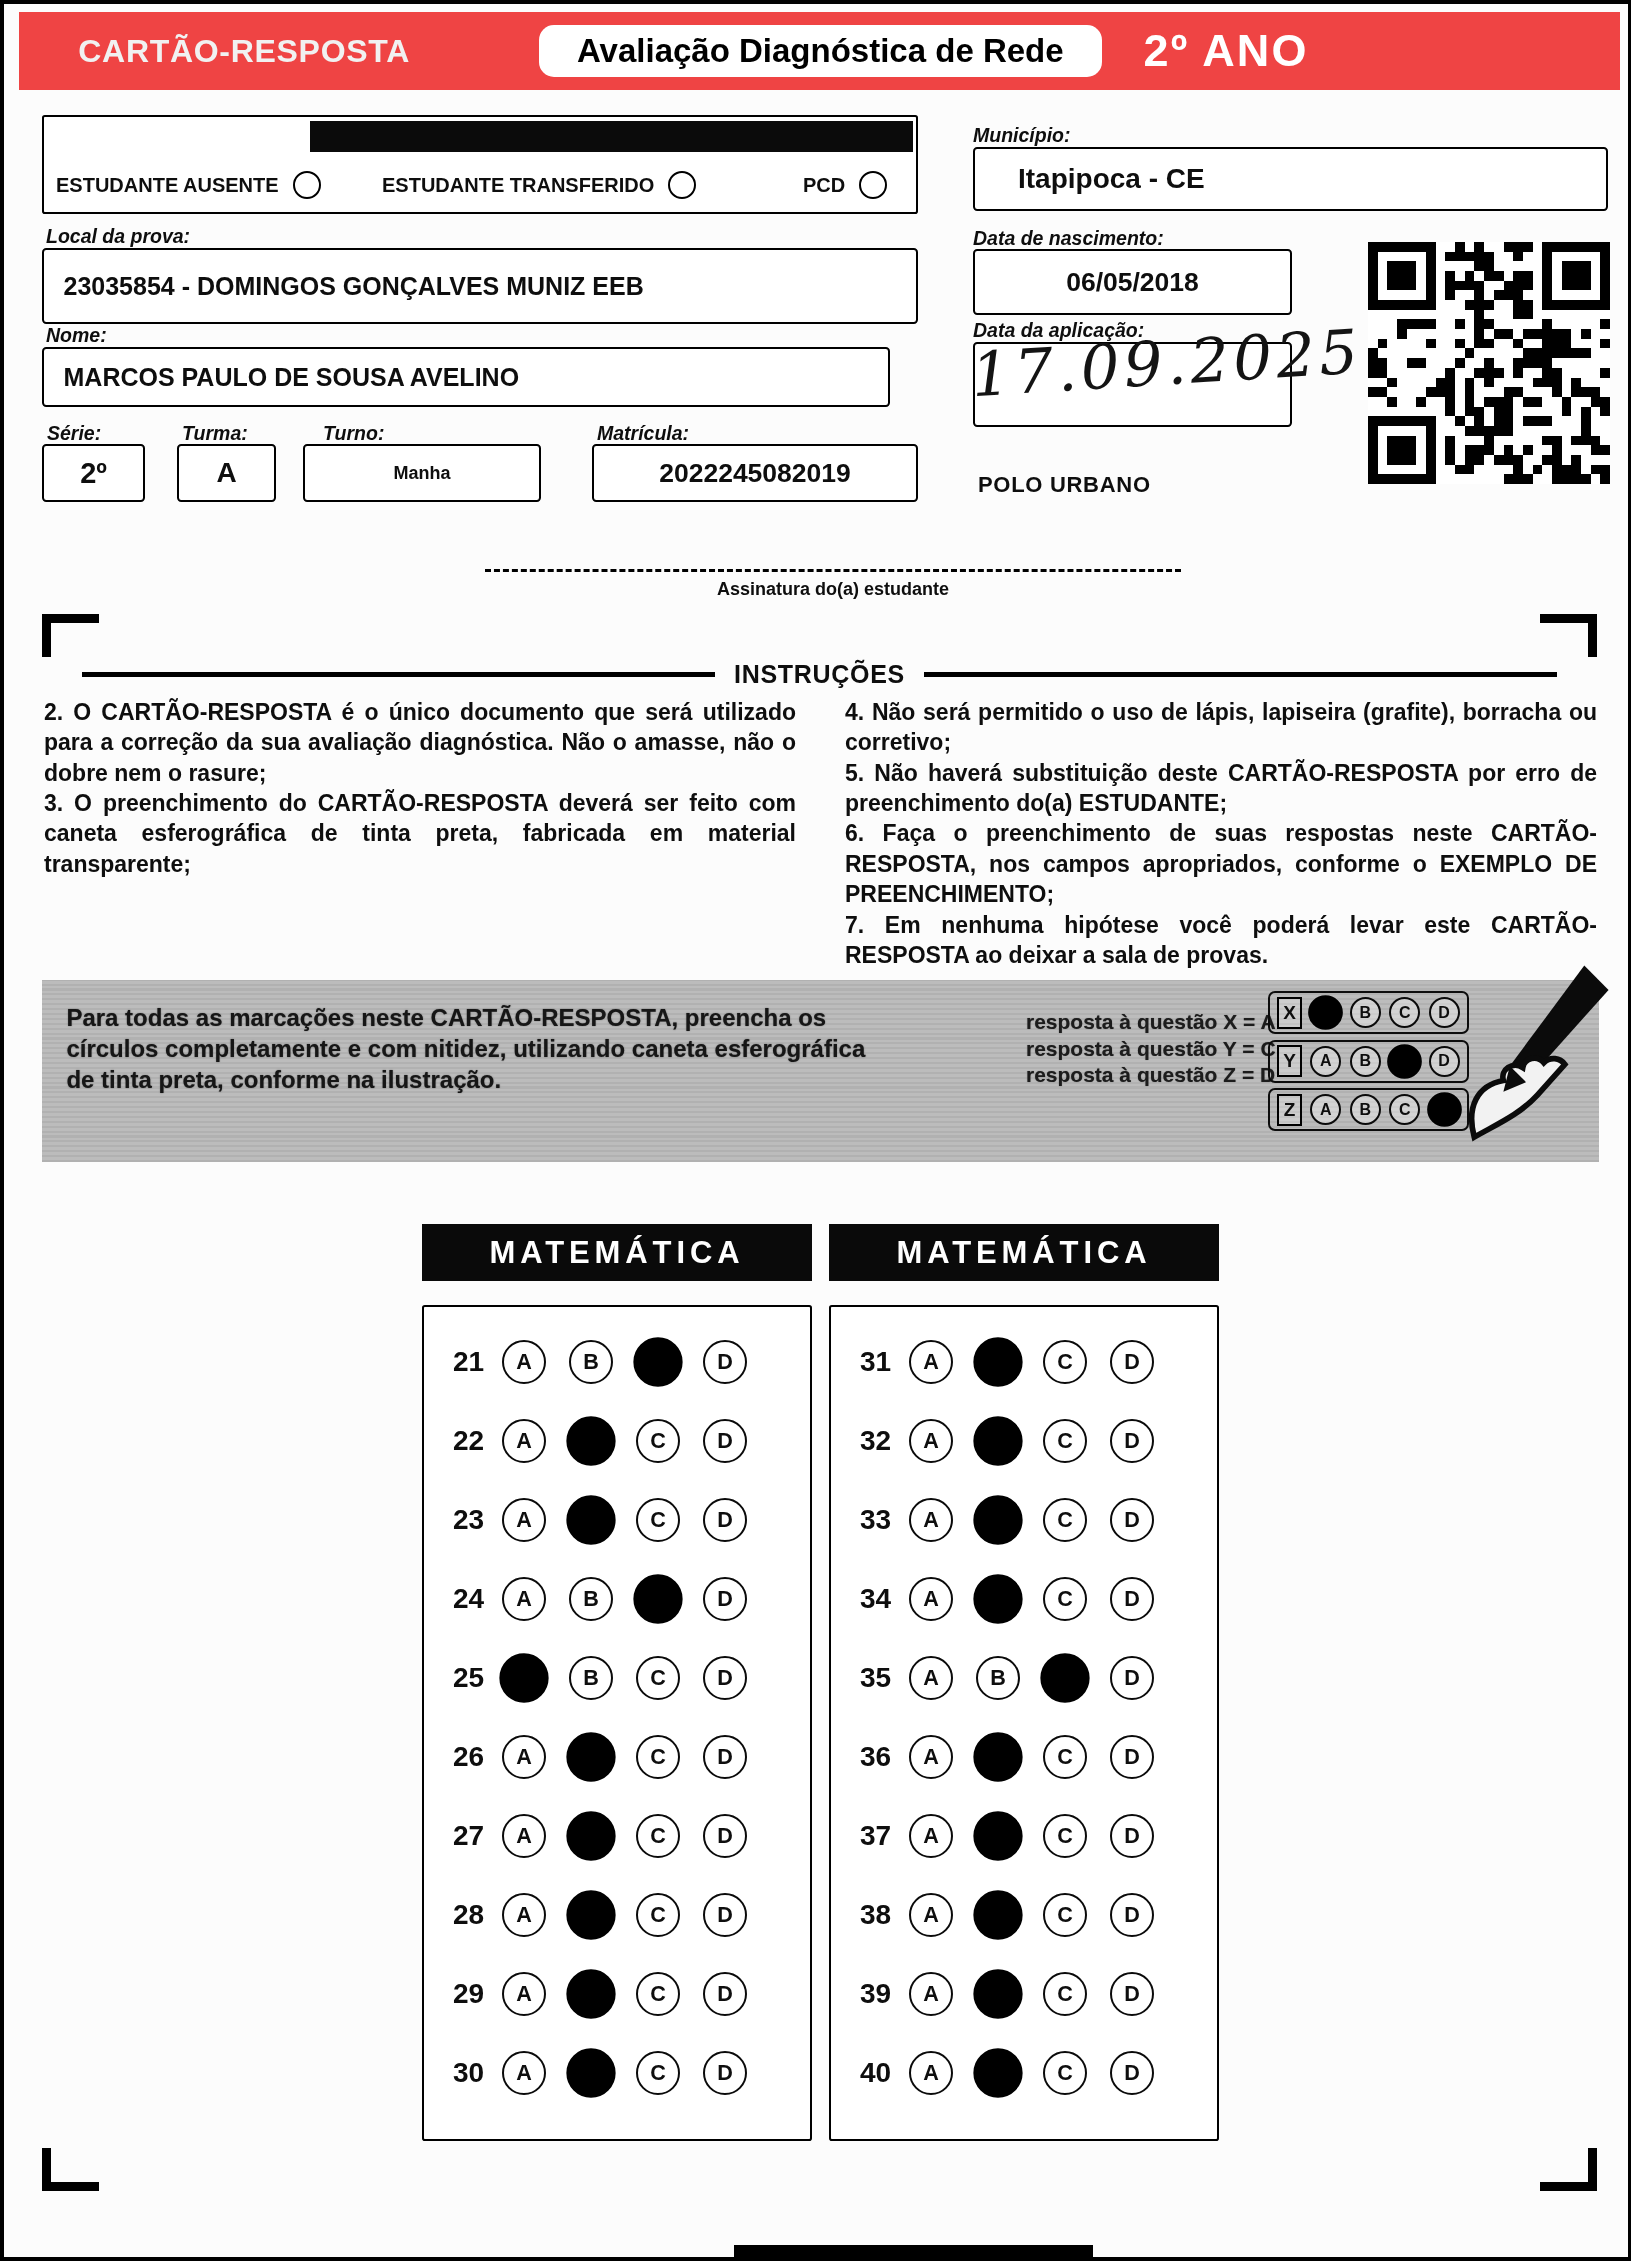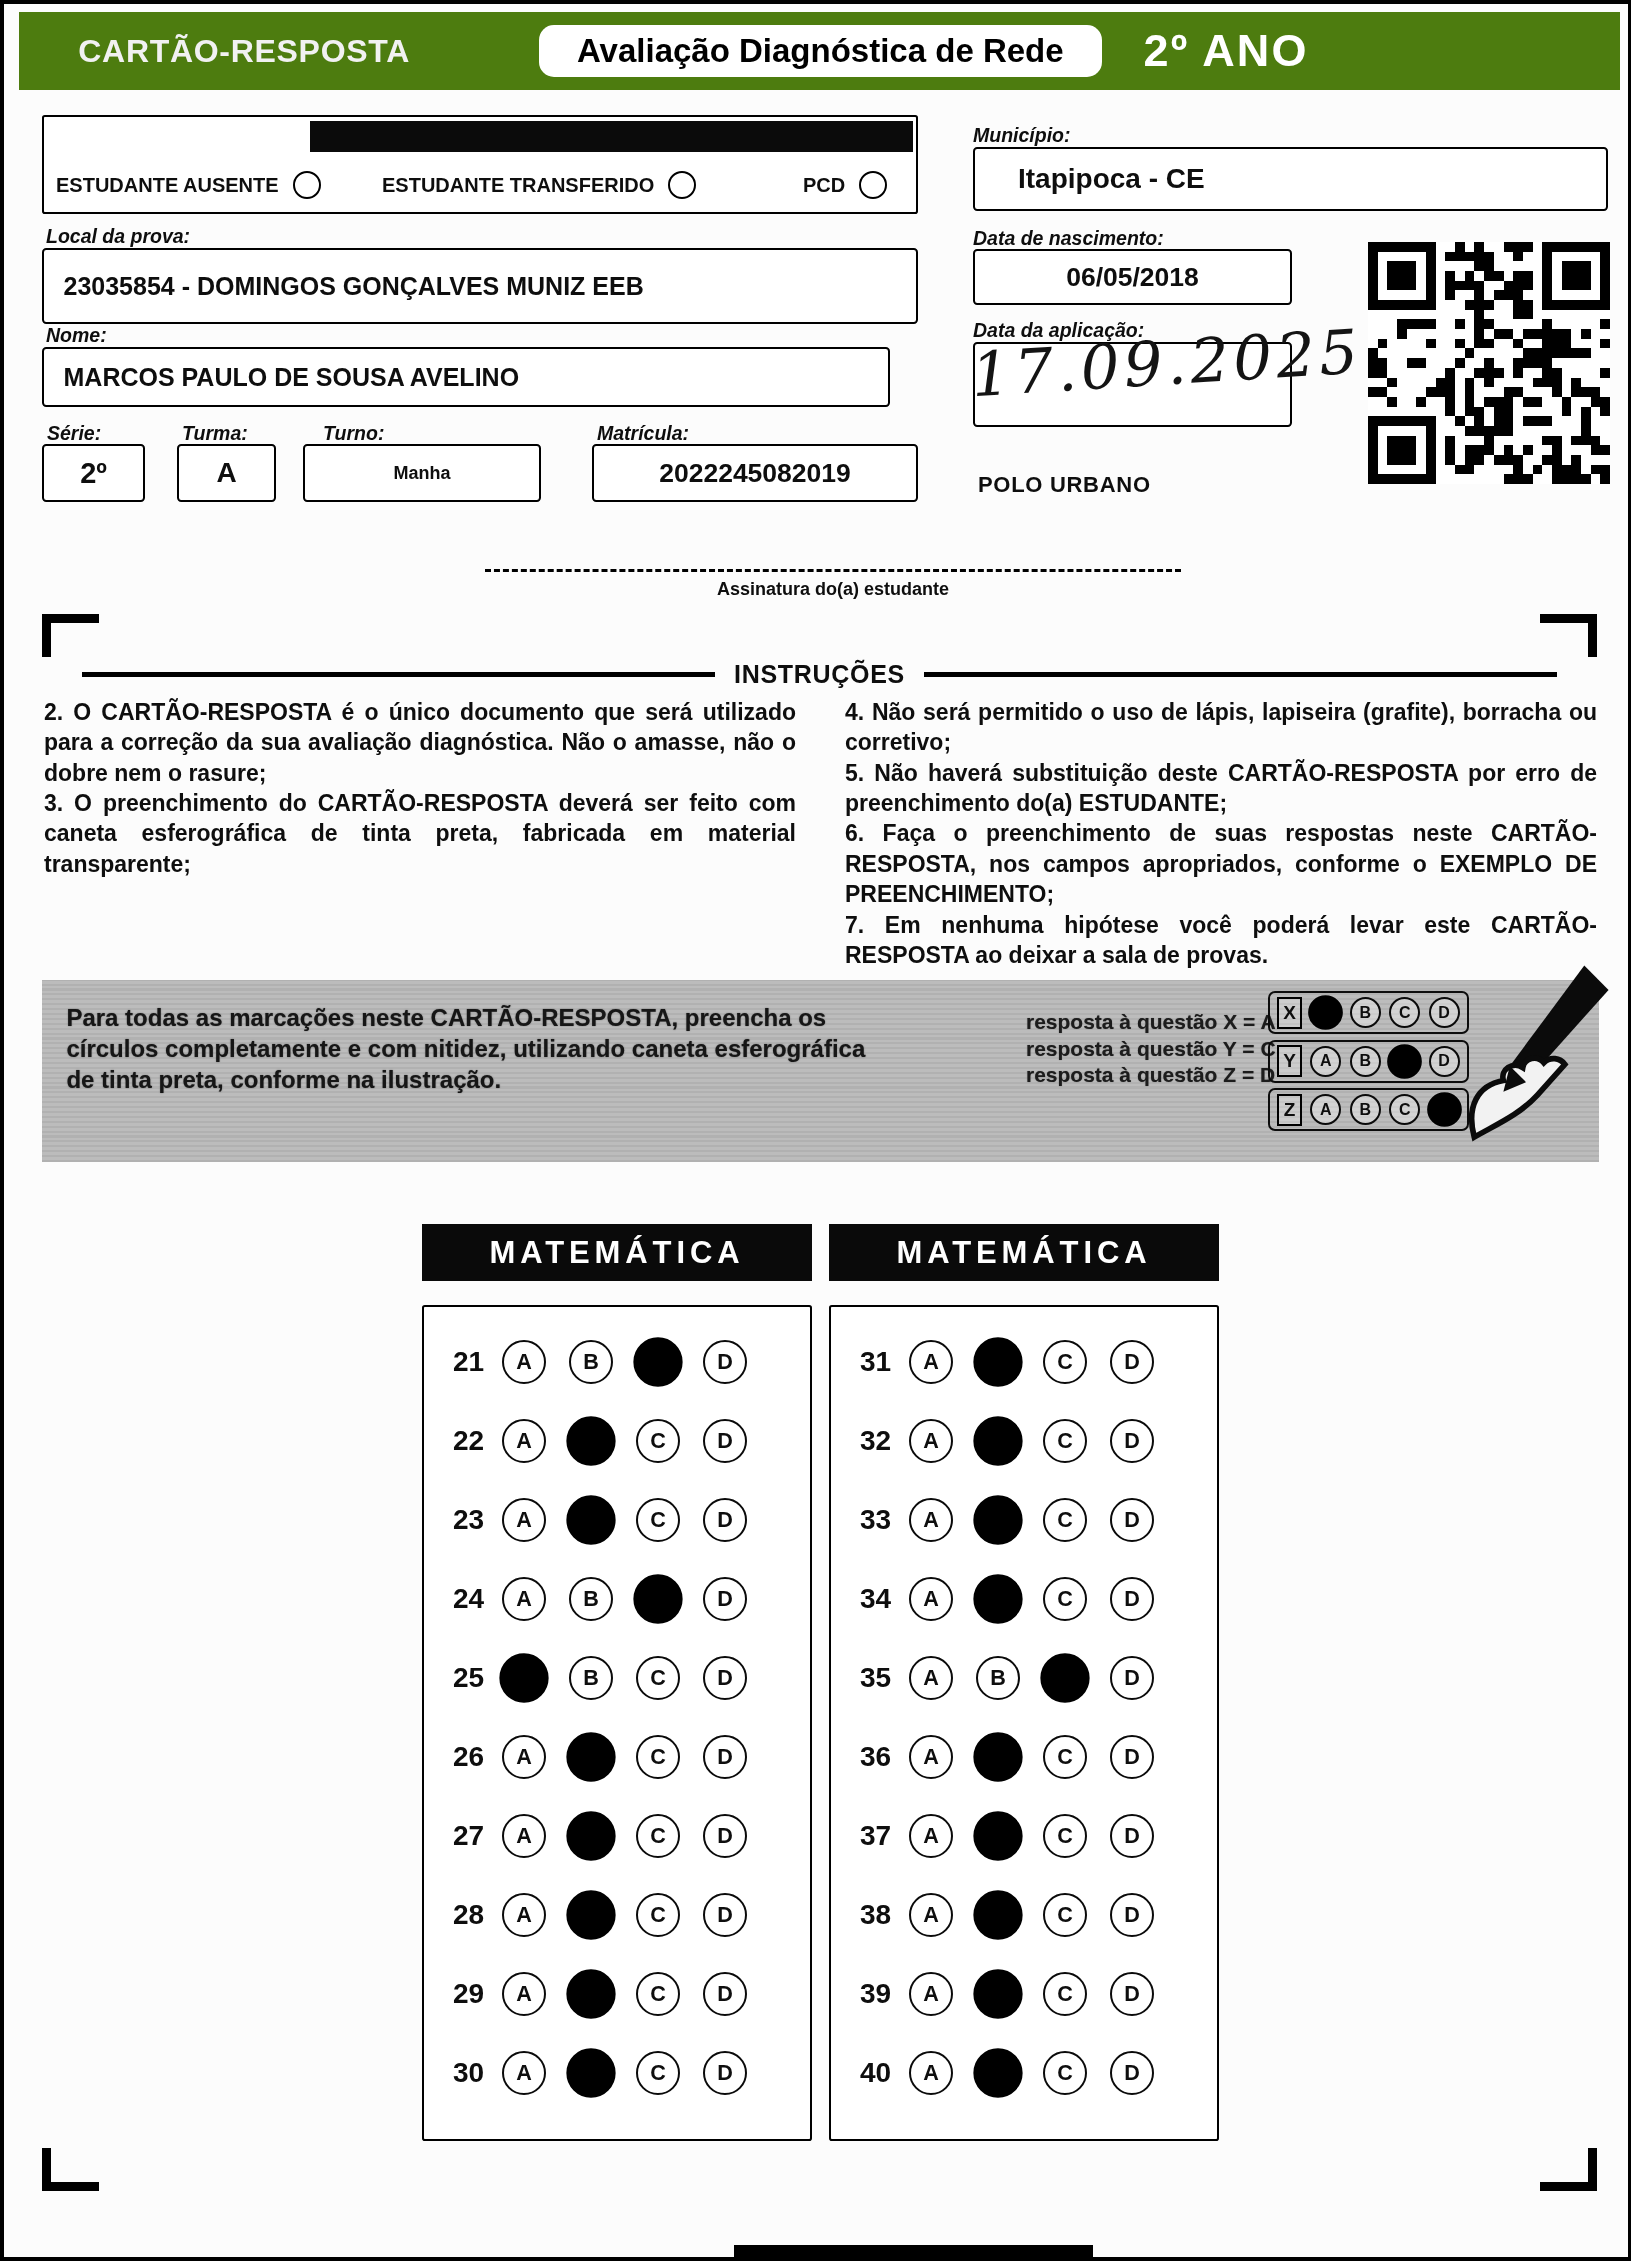--- a/index.html
+++ b/index.html
@@ -2,21 +2,21 @@
 <html style="font-size:11px"><head>
 <meta charset="utf-8">
 <style>
   * { margin:0; padding:0; box-sizing:border-box; }
   html,body { background:#d9d9d9; }
   body { font-family:"Liberation Sans", sans-serif; color:#0e0e0e; }
   .page { position:relative; width:1632px; height:2261px; background:#fcfcfc; border:4.2px solid #000; overflow:hidden; }
   .abs { position:absolute; }
 
   
-  .header-bar { left:15.3px; top:8.4px; width:1601px; height:78px; background:#4d7c0f; display:flex; align-items:center; }
+  .header-bar { left:15.3px; top:8.4px; width:1601px; height:78px; background:#ef4444; display:flex; align-items:center; }
   .header-title { color:#f1f1f1; font-size:32px; font-weight:bold; margin-left:59px; letter-spacing:0.7px; }
   .header-subtitle-box { background:#ffffff; margin-left:129px; padding:7px 38px; border-radius:15px; }
   .header-subtitle { color:#000; font-size:33px; font-weight:bold; }
   .header-grade { color:#fff; font-size:45px; font-weight:bold; margin-left:42px; letter-spacing:2.1px; }
 
   
   .chk-box { left:38px; top:111px; width:876px; height:99px; border:2.1px solid #000; border-radius:2.8px; background:#fff; }
   .redacted-bar { left:306px; top:117px; width:603px; height:31px; background:#0b0b0b; color:#5c5c5c; font-size:14px; display:flex; align-items:center; justify-content:center; letter-spacing:2.8px; overflow:hidden; }
   .chk-option { position:absolute; top:0; display:flex; align-items:center; gap:14px; font-weight:bold; font-size:20px; white-space:nowrap; }
   .chk-wrap { left:38px; top:167px; width:876px; height:39px; }
@@ -33,21 +33,21 @@
   .lbl-nome { left:42px; top:320px; }
   .box-nome { left:38px; top:343px; width:848px; height:60px; font-size:25px; }
   .lbl-serie { left:43px; top:418px; } .box-serie { left:38px; top:440px; width:103px; height:58px; font-size:29px; }
   .lbl-turma { left:178px; top:418px; } .box-turma { left:173px; top:440px; width:99px; height:58px; font-size:28px; }
   .lbl-turno { left:319px; top:418px; } .box-turno { left:299px; top:440px; width:238px; height:58px; font-size:18px; }
   .lbl-matric { left:593px; top:418px; } .box-matric { left:588px; top:440px; width:326px; height:58px; font-size:26.5px; }
 
   .lbl-municipio { left:969px; top:120px; }
   .box-municipio { left:969px; top:143px; width:635px; height:64px; font-size:28px; padding-left:43px; }
   .lbl-nasc { left:969px; top:223px; }
-  .box-nasc { left:969px; top:245px; width:319px; height:56px; font-size:26.5px; }
+  .box-nasc { left:969px; top:245px; width:319px; height:66px; font-size:26.5px; }
   .lbl-aplic { left:969px; top:315px; }
   .box-aplic { left:969px; top:338px; width:319px; height:85px; }
   .handwriting { left:967px; top:322px; width:432px; font-family:"DejaVu Serif", serif; font-style:italic; font-size:61px; letter-spacing:4.2px; transform:rotate(-3.5deg); color:#141414; pointer-events:none; }
   .polo { left:974px; top:468px; font-weight:bold; font-size:22px; letter-spacing:0.7px; }
   .qr { left:1364px; top:238px; width:242px; height:242px; }
 
   
   .sig-line { left:481px; top:565px; width:696px; border-top:3.5px dashed #000; }
   .sig-label { left:481px; top:575px; width:696px; text-align:center; font-weight:bold; font-size:18px; }
 

